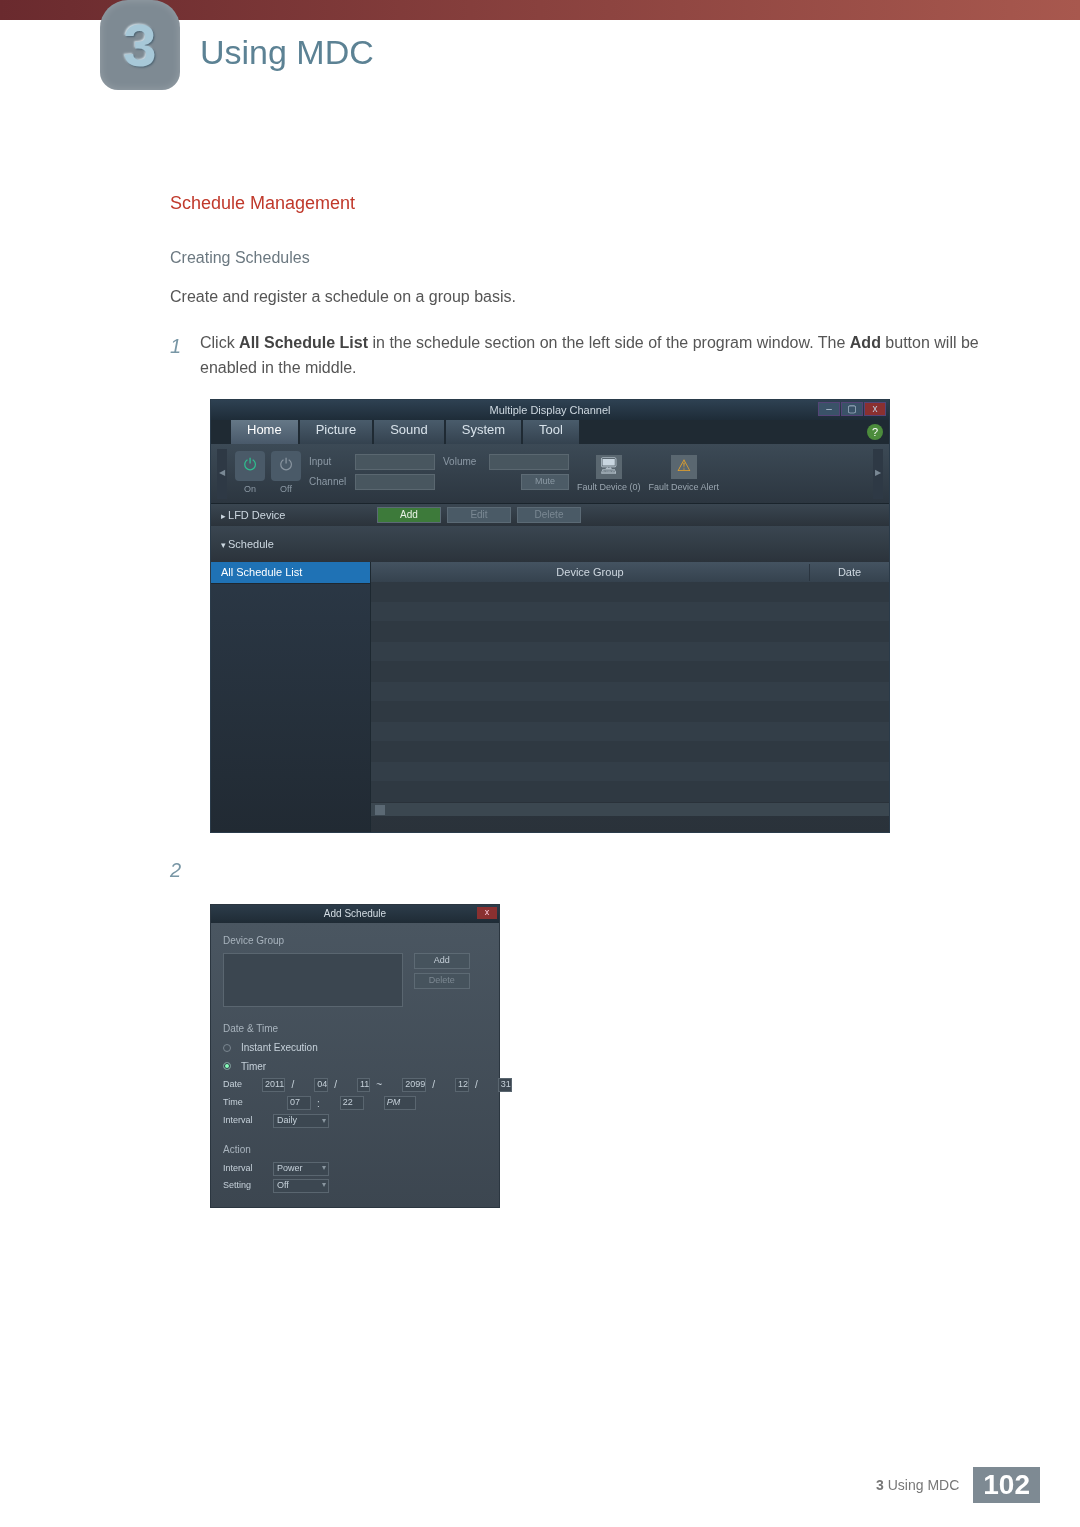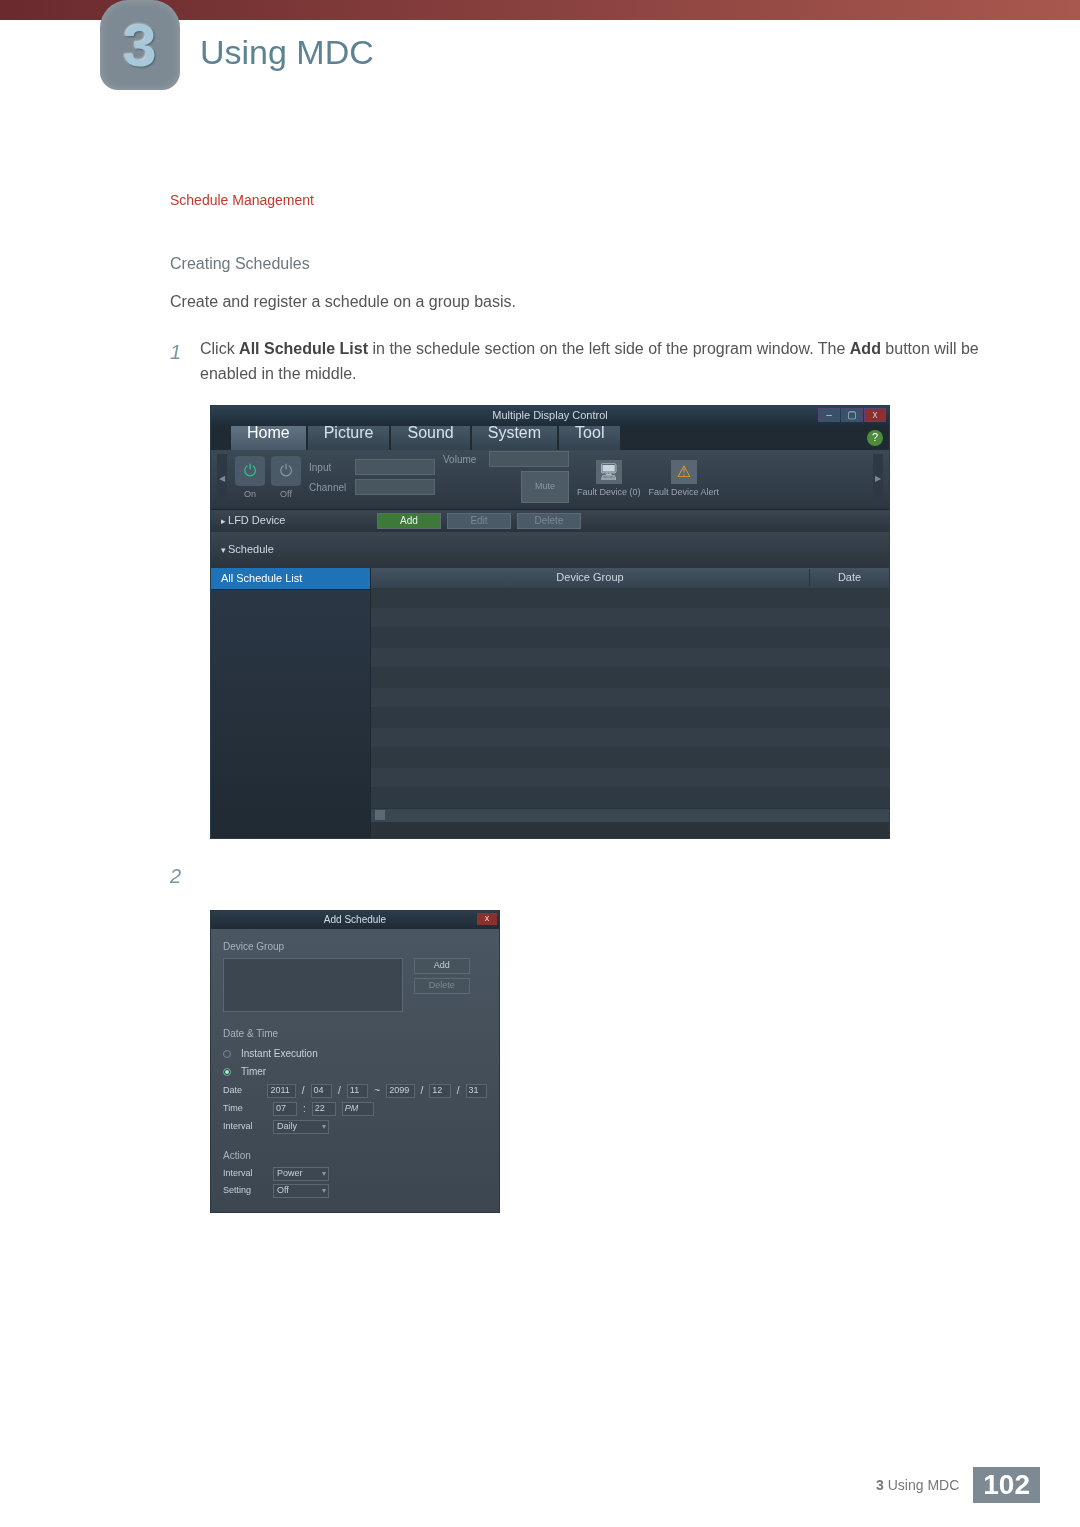--- a/index.html
+++ b/index.html
@@ -13,49 +13,49 @@
     border-radius: 28px 28px 18px 18px;
     display: flex; align-items: center; justify-content: center;
     font-size: 60px; font-weight: bold; color: #fff;
     position: relative; margin-top: -15px;
     box-shadow: inset 0 0 8px rgba(255,255,255,0.2);
   }
   .chapter-badge span { color: #a7c8d8; text-shadow: 1px 1px 2px #4a6170, -1px -1px 2px #d6e4ec; }
   .chapter-title { font-size: 34px; color: #5c8294; margin-left: 20px; font-weight: 400; }
 
   .content { padding: 100px 90px 0 170px; font-size: 16px; line-height: 1.55; }
-  .h-red { color: #c0392b; font-weight: 500; font-size: 14px; margin-bottom: 40px; }
+  .h-red { color: #c0392b; font-weight: 500; font-size: 18px; margin-bottom: 28px; }
   .h-grey { color: #6b7880; font-weight: 500; font-size: 16px; margin-bottom: 14px; }
   .body-text { color: #555; margin-bottom: 22px; }
   .step { display: flex; margin-bottom: 18px; }
   .step-num { font-style: italic; color: #7896a5; font-size: 20px; width: 30px; flex-shrink: 0; }
   .step-text { color: #555; }
   .step-text b { font-weight: bold; color: #444; }
 
   
   .mdc-window { width: 680px; margin: 10px 0 22px 40px; border: 1px solid #2a3b4a; font-size: 11px; color: #c9d6e0; background: #303b44; }
   .mdc-titlebar { background: linear-gradient(#2e4152, #1e2c38); height: 20px; display: flex; align-items: center; justify-content: center; position: relative; font-size: 11px; color: #cfd9e1; }
   .winctrls { position: absolute; right: 3px; top: 2px; display: flex; gap: 1px; }
   .winctrl { width: 22px; height: 14px; background: #3a5268; color: #bcd; font-size: 10px; display:flex; align-items:center; justify-content:center; border:1px solid #547; }
   .winctrl.red { background: #8a3030; }
   .mdc-tabs { display: flex; background: #1f2a33; height: 24px; align-items: flex-end; padding-left: 20px; gap: 2px; }
-  .mdc-tab { background: linear-gradient(#4d6070, #34424f); padding: 4px 16px; font-size: 16px; color: #d8e2ea; border-radius: 3px 3px 0 0; }
+  .mdc-tab { background: linear-gradient(#4d6070, #34424f); padding: 4px 16px; font-size: 13px; color: #d8e2ea; border-radius: 3px 3px 0 0; }
   .mdc-tab.active { background: linear-gradient(#6a7d8c, #49596a); color: #fff; }
   .mdc-help { margin-left: auto; margin-right: 6px; width: 16px; height: 16px; border-radius: 50%; background: #4c8c3c; color:#fff; display:flex; align-items:center; justify-content:center; font-size:11px; margin-bottom:4px;}
   .mdc-ribbon { background: linear-gradient(#3c4a56, #2c3640); height: 60px; display: flex; align-items: center; padding: 0 6px; gap: 8px; border-bottom: 1px solid #1a242c; }
   .ribbon-scroll { width:10px; height: 50px; background:#2e3945; display:flex; align-items:center; justify-content:center; color:#7a8995; font-size:8px;}
   .ribbon-group { display: flex; align-items: center; gap: 6px; }
   .pwr-btn { width: 30px; height: 30px; background: #4a5a68; border-radius: 4px; display:flex; align-items:center; justify-content:center; color:#2fbf8f; font-size:16px; }
   .pwr-btn.off { color:#8995a0; }
   .pwr-label { font-size:9px; color:#8c99a5; text-align:center; margin-top:2px;}
   .ribbon-col { display:flex; flex-direction:column; align-items:center;}
   .ribbon-field { display:flex; align-items:center; gap:4px; margin-bottom:4px; }
   .ribbon-field label { font-size:10px; color:#8c99a5; width:42px;}
   .ribbon-input { width:80px; height:16px; background:#48565f; border:1px solid #5a6770; font-size:9px; padding-left:4px; color:#aab;}
-  .mute-btn { width:48px; height:32px; background:#4c5b66; border:1px solid #5d6b75; font-size:9px; color:#8a98a3; display:flex; align-items:center; justify-content:center;}
+  .mute-btn { width:48px; height:16px; background:#4c5b66; border:1px solid #5d6b75; font-size:9px; color:#8a98a3; display:flex; align-items:center; justify-content:center;}
   .fault-ico { width:26px; height:24px; background:#5a6770; display:flex; align-items:center; justify-content:center; font-size:16px;}
   .fault-lbl { font-size:9px; color:#9aa6b0; text-align:center; margin-top:4px; line-height:1.1;}
 
   .mdc-toolbar { background: linear-gradient(#3a4651, #2b333b); height: 22px; display: flex; align-items: center; }
   .tree-header { width: 160px; padding-left: 10px; font-size: 11px; color:#cdd8e1; }
   .tree-header.caret::before { content: "▾ "; font-size: 9px; }
   .tree-header.caret-r::before { content: "▸ "; font-size: 9px;}
   .tb-btn { width: 64px; height: 16px; margin-left: 6px; background: #4a5a66; border:1px solid #5b6a75; font-size:10px; color:#c8d2da; display:flex; align-items:center; justify-content:center;}
   .tb-btn.primary { background:#3d7a3a; color:#e8f3e6; }
   .tb-btn.disabled { color:#7a8893;}
@@ -82,21 +82,21 @@
   .dlg-section { margin-bottom: 14px;}
   .dlg-label { font-size:10px; color:#a8b3bd; margin-bottom:4px; display:block;}
   .dlg-listbox { width: 180px; height: 54px; background:#3b4650; border:1px solid #5a6670; display:inline-block; vertical-align:top;}
   .dlg-btncol { display:inline-flex; flex-direction:column; gap:4px; margin-left:8px; vertical-align:top;}
   .dlg-btn { width:56px; height:16px; background:#46535d; border:1px solid #5d6a74; font-size:9px; color:#c4ced7; display:flex; align-items:center; justify-content:center;}
   .dlg-btn.disabled { color:#7c8892;}
   .dlg-row { display:flex; align-items:center; gap:6px; margin:3px 0;}
   .dlg-row label { width:44px; font-size:9px;}
   .radio { width:8px; height:8px; border-radius:50%; border:1px solid #7a8690; display:inline-block; margin-right:4px;}
   .radio.checked { background:#8fb; box-shadow: inset 0 0 0 1px #2a3540;}
-  .spin { width:32px; height:14px; background:#3c4751; border:1px solid #5a6670; font-size:9px; padding-left:2px; display:inline-flex; align-items:center;}
+  .spin { width:32px; height:14px; background:#3c4751; border:1px solid #5a6670; font-size:9px; padding-left:2px; display:inline-flex; align-items:center;margin-left:14px;}
   .combo { width:56px; height:14px; background:#3c4751; border:1px solid #5a6670; font-size:9px; padding-left:3px; display:inline-flex; align-items:center; position:relative;}
   .combo::after { content:"▾"; position:absolute; right:2px; font-size:8px; color:#8a96a0;}
   .dlg-footer { display:flex; justify-content:flex-end; gap:6px; padding:8px 10px; background:#3e4852; border-top:1px solid #2d3640;}
   .dlg-fbtn { width:50px; height:16px; background:#4c5963; border:1px solid #5e6b75; font-size:9px; color:#cbd5dd; display:flex; align-items:center; justify-content:center;}
 
   
   .page-footer { position:absolute; bottom:24px; right:40px; display:flex; align-items:center; gap:14px; }
   .footer-text { font-size:14px; color:#777; }
   .footer-text b { font-weight:bold; }
   .page-num { background:#7e8a93; color:#fff; font-size:28px; font-weight:bold; padding:2px 10px; }
@@ -119,21 +119,21 @@
 
   <div class="step">
     <div class="step-num">1</div>
     <div class="step-text">
       <span>Click </span><b>All Schedule List</b><span> in the schedule section on the left side of the program window. The </span><b>Add</b><span> button will be enabled in the middle.</span>
     </div>
   </div>
 
   <div class="mdc-window">
     <div class="mdc-titlebar">
-      <span>Multiple Display Control</span>
+      <span>Multiple Display Channel</span>
       <div class="winctrls">
         <div class="winctrl">–</div>
         <div class="winctrl">▢</div>
         <div class="winctrl red">x</div>
       </div>
     </div>
     <div class="mdc-tabs">
       <div class="mdc-tab active">Home</div>
       <div class="mdc-tab">Picture</div>
       <div class="mdc-tab">Sound</div>

